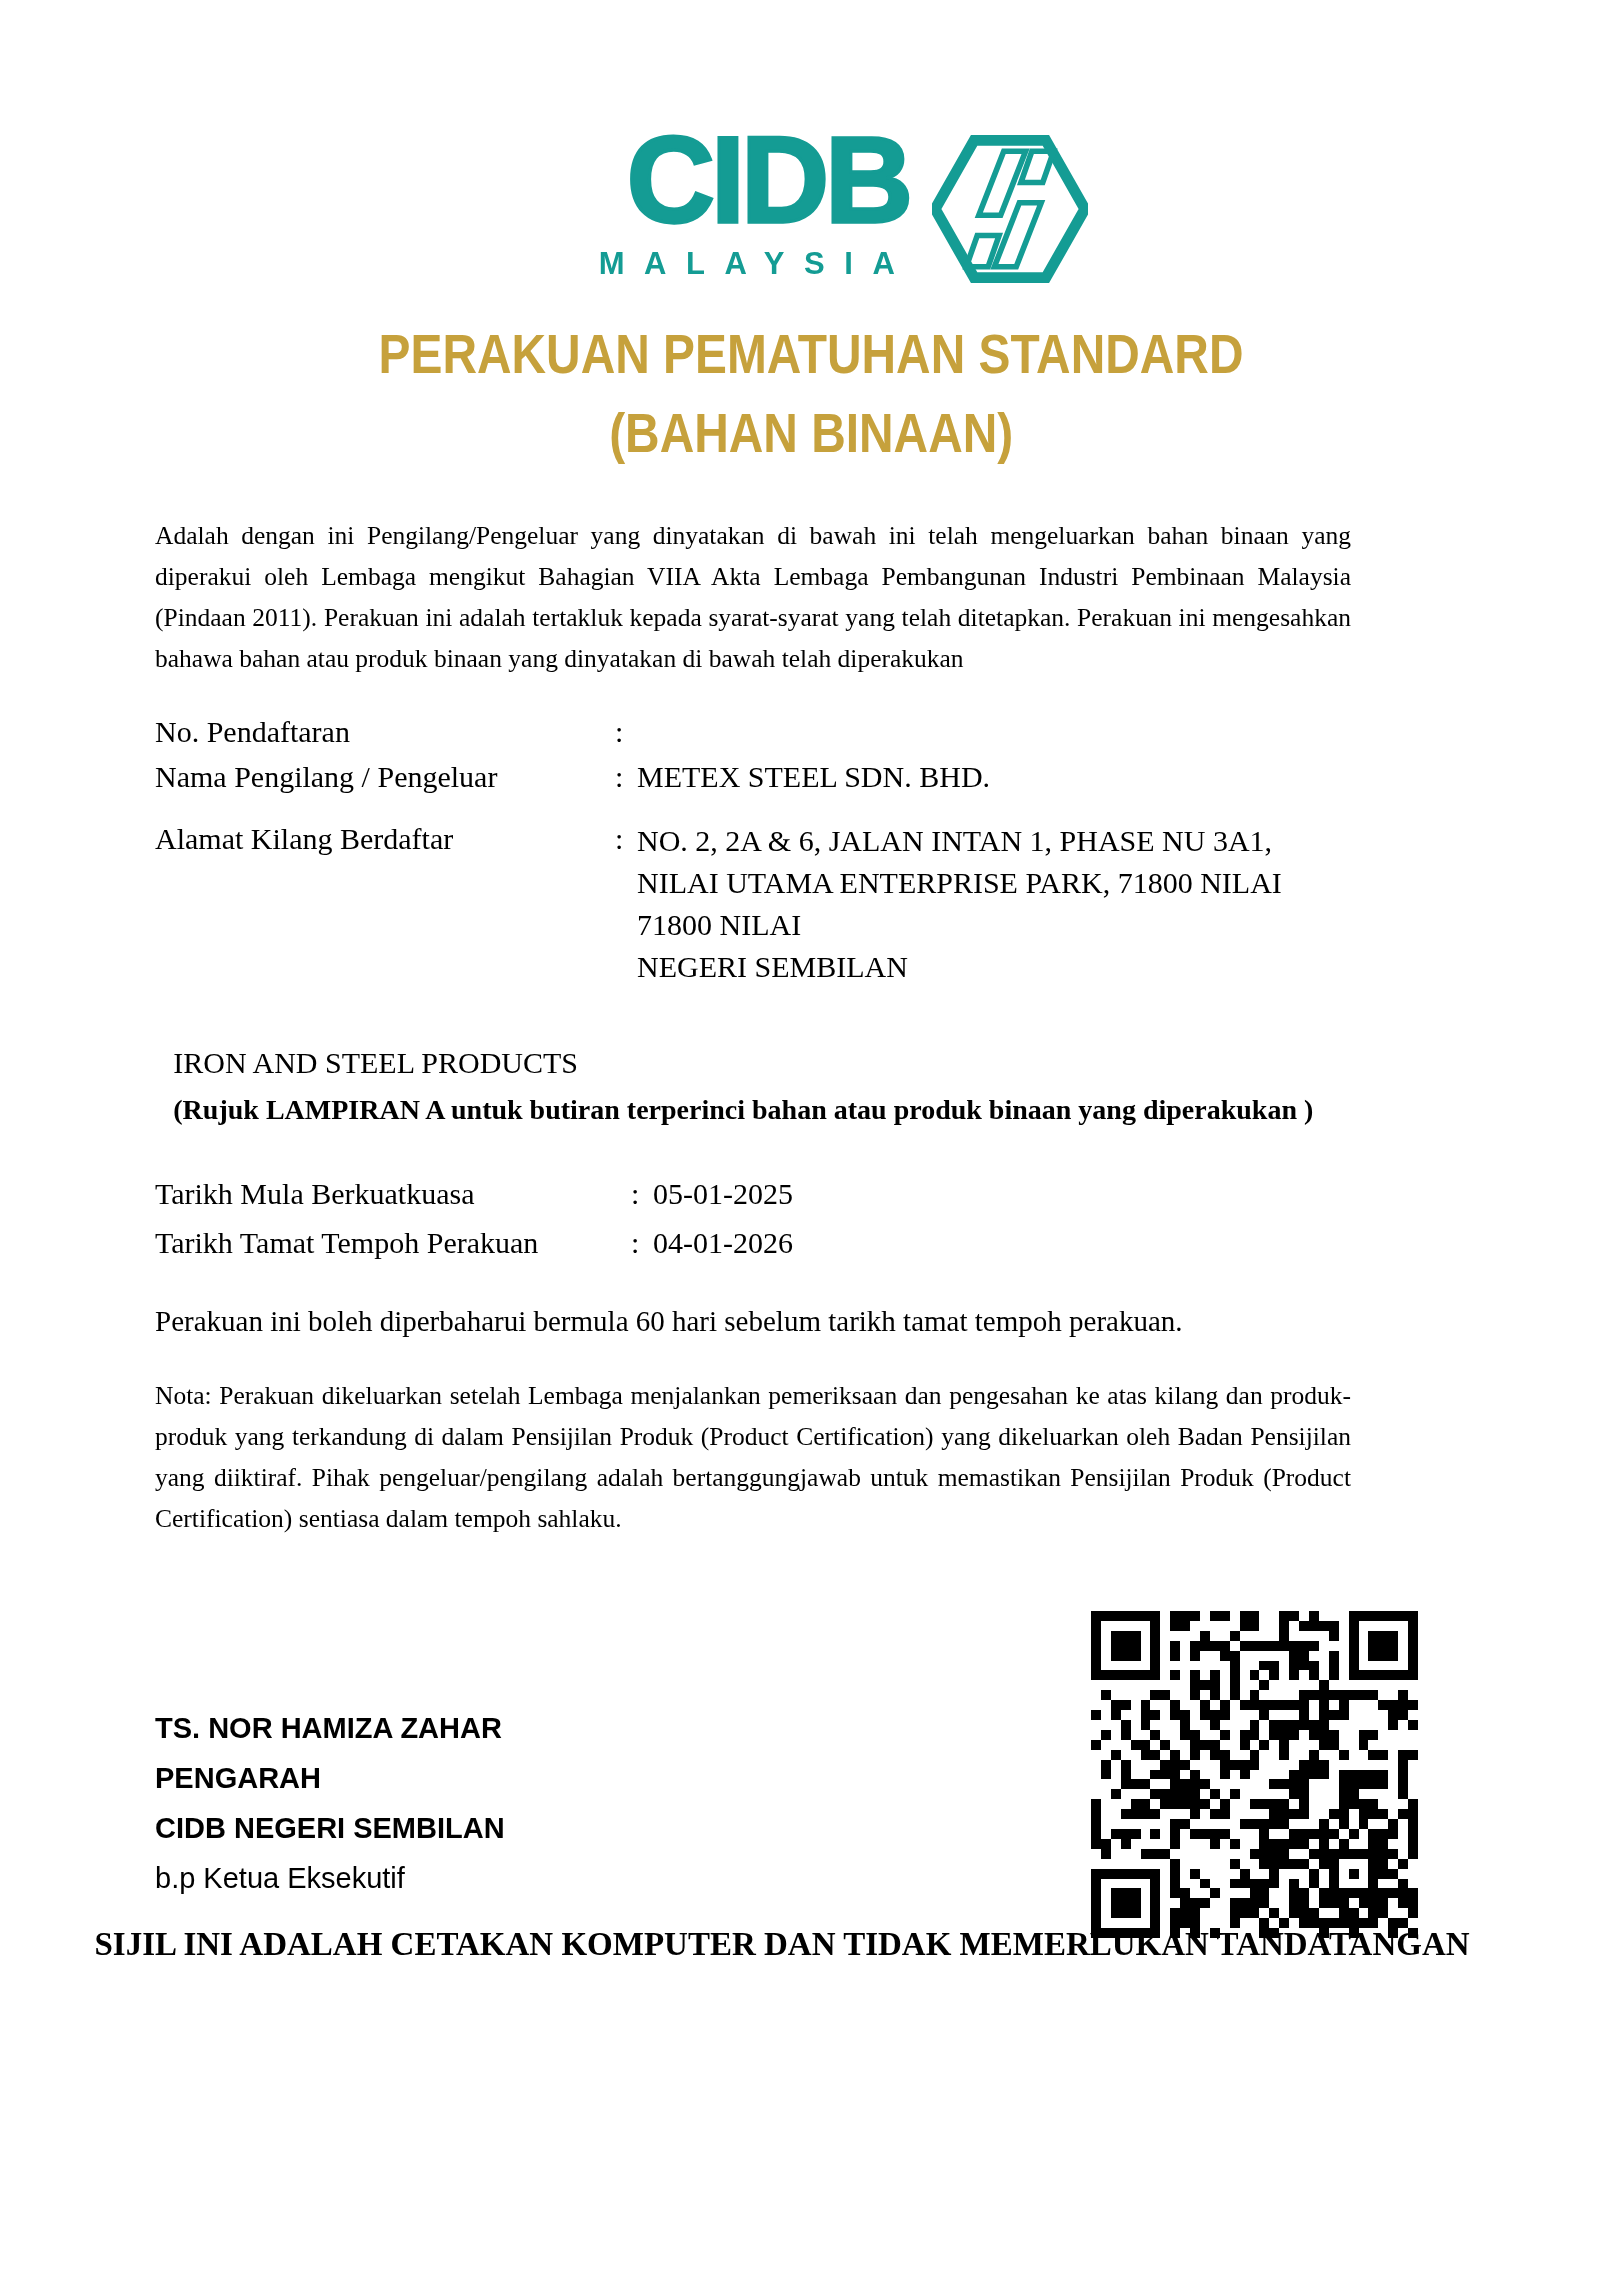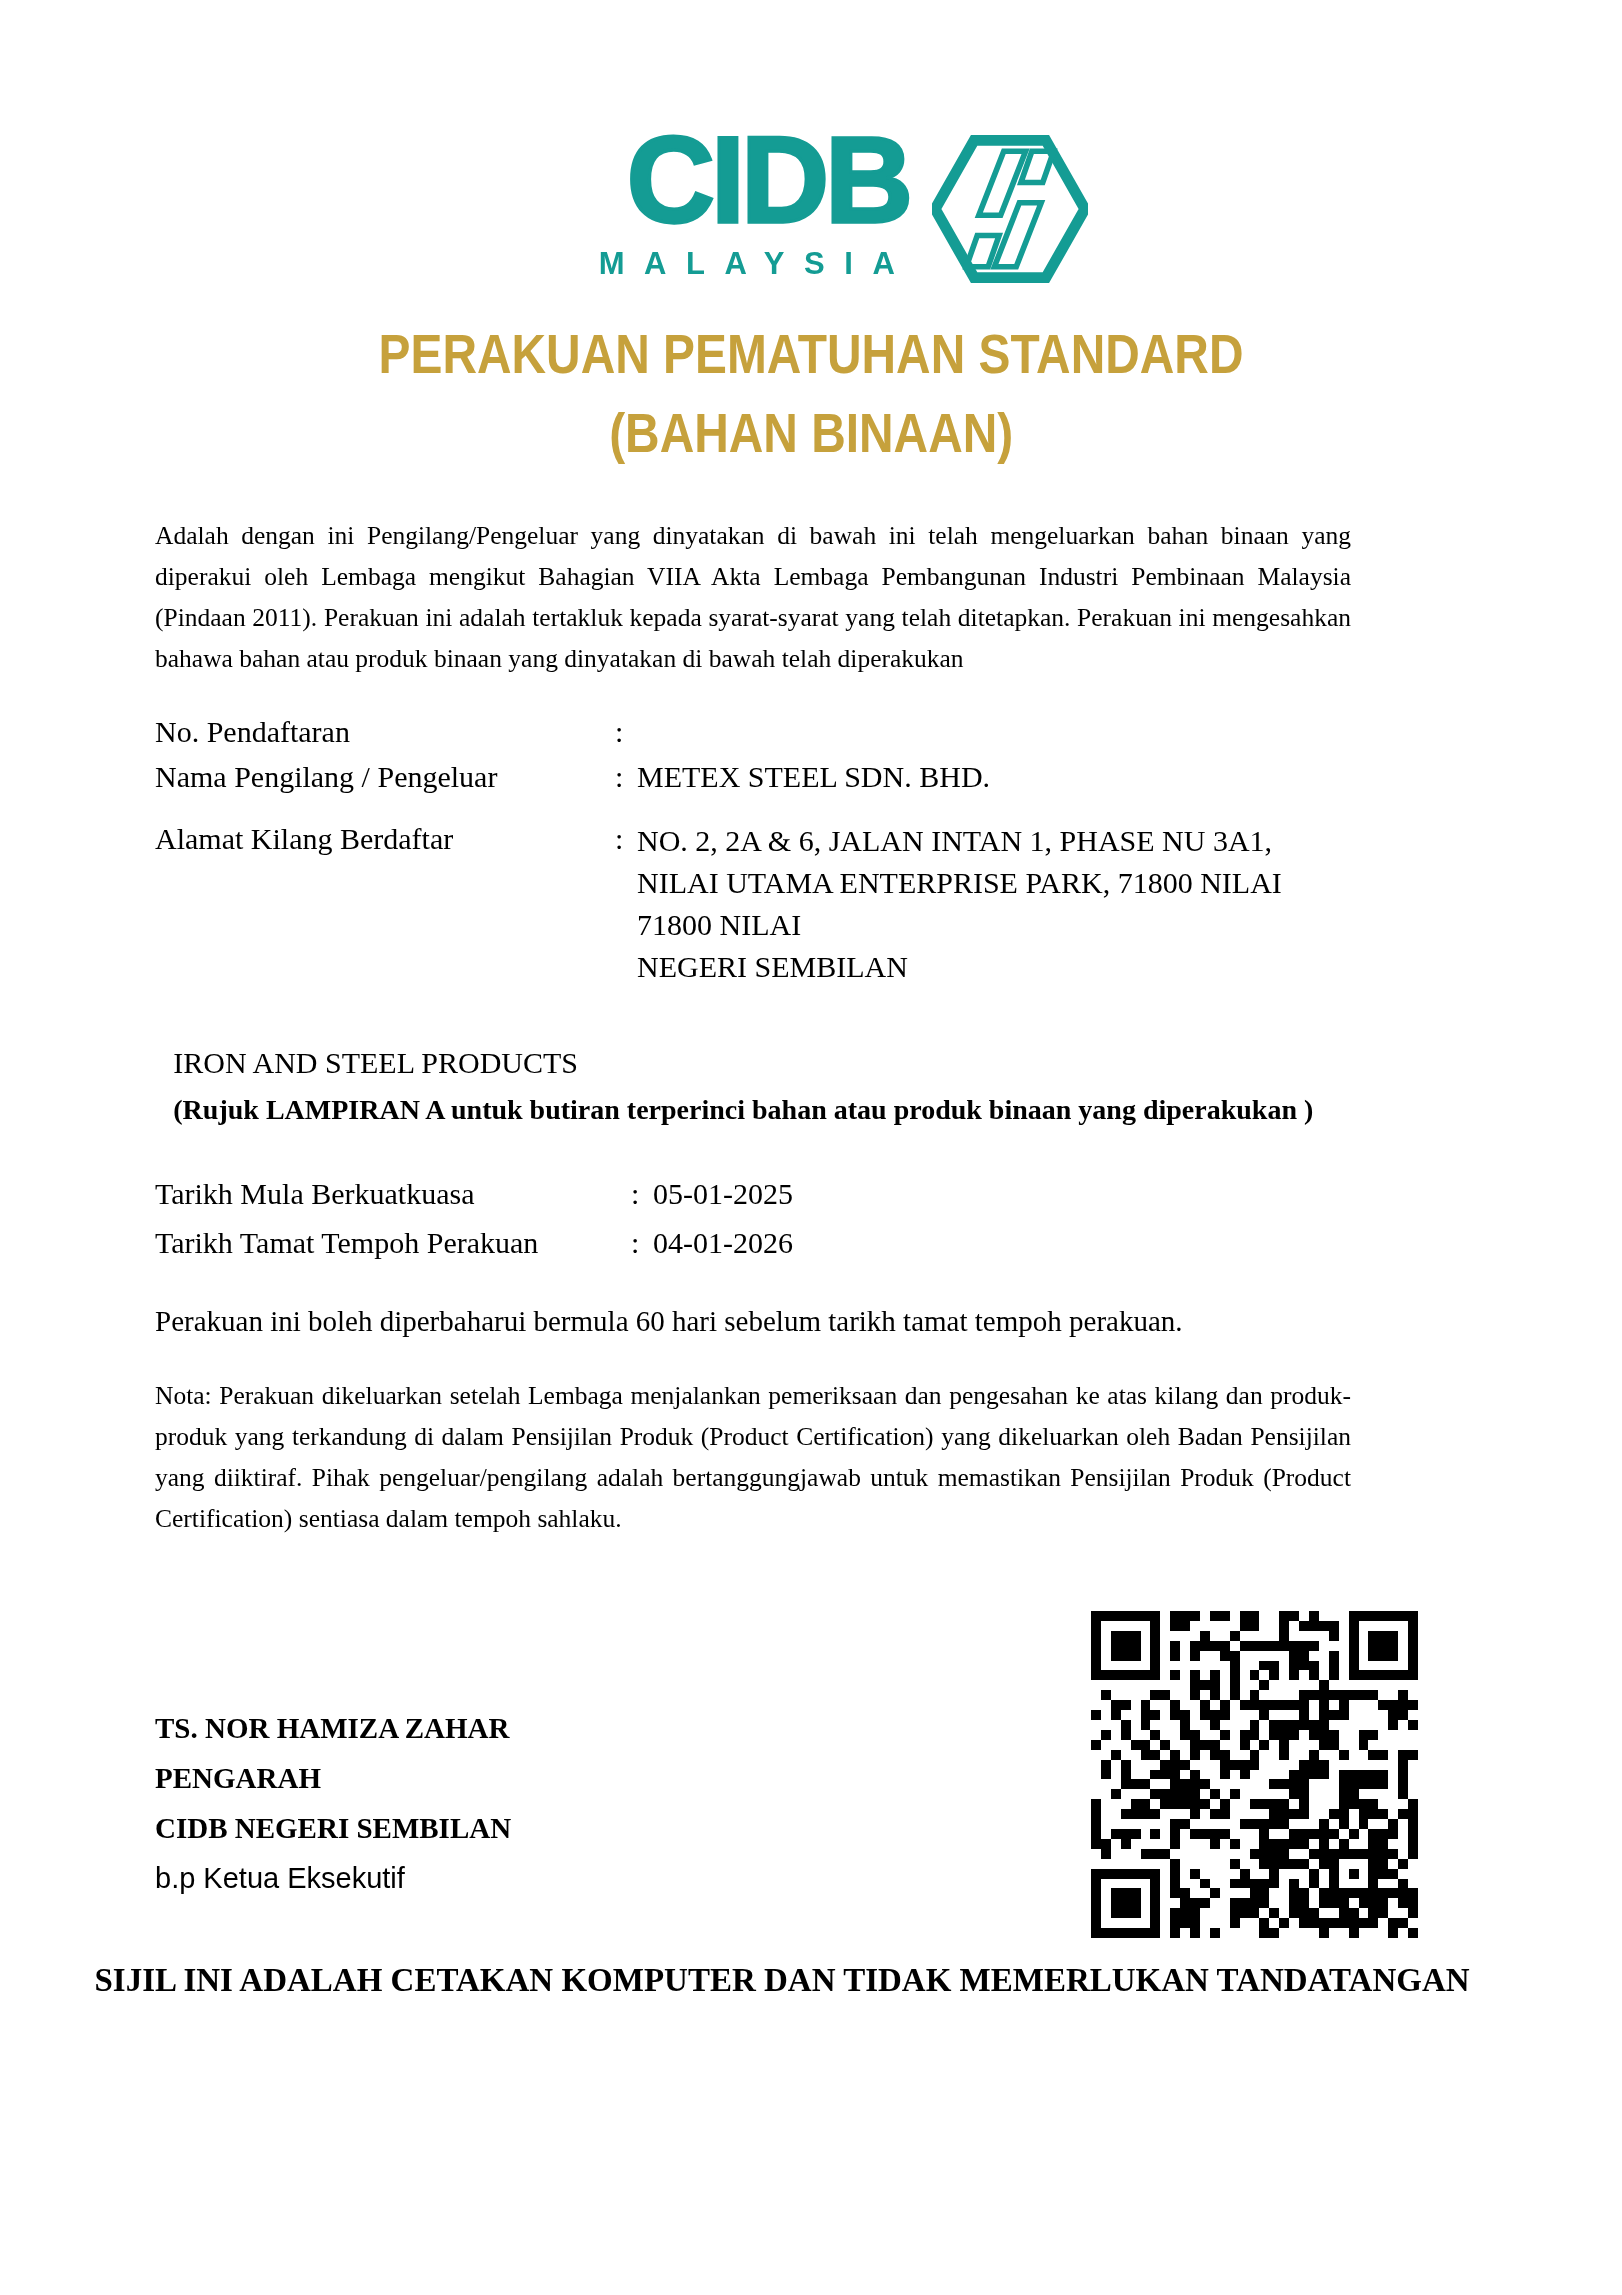--- a/index.html
+++ b/index.html
@@ -40,23 +40,23 @@
   .product .prod-name{font-size:30px;line-height:38px;font-weight:normal;}
   .product .prod-note{margin-top:10.5px;font-size:28px;line-height:35px;font-weight:bold;}
 
   .validity{margin-top:48px;}
   .val-row{display:grid;grid-template-columns:476px 22px 1fr;font-size:30px;line-height:38px;}
   .val-row.r1{margin-bottom:11px;}
   .renewal{margin-top:41px;font-size:29px;line-height:37px;}
   .nota{margin-top:35px;}
 
   .signature{margin-top:164px;font-family:"Liberation Sans",sans-serif;font-size:29px;line-height:50px;}
-  .signature .sig-bold{font-weight:bold;font-family:Liberation Serif, serif;}
-
-  .footer{margin-top:58px;width:1564px;margin-left:-155px;text-align:center;font-weight:bold;font-size:33px;line-height:39px;}
+  .signature .sig-bold{font-weight:bold;}
+
+  .footer{margin-top:22px;width:1564px;margin-left:-155px;text-align:center;font-weight:bold;font-size:33px;line-height:39px;}
 
   
   .qr{position:absolute;left:1091px;top:1611px;width:327px;height:327px;}
   .qr svg{width:100%;height:100%;shape-rendering:crispEdges;}
 </style>
 </head>
 <body>
 
 <div class="page">
 

